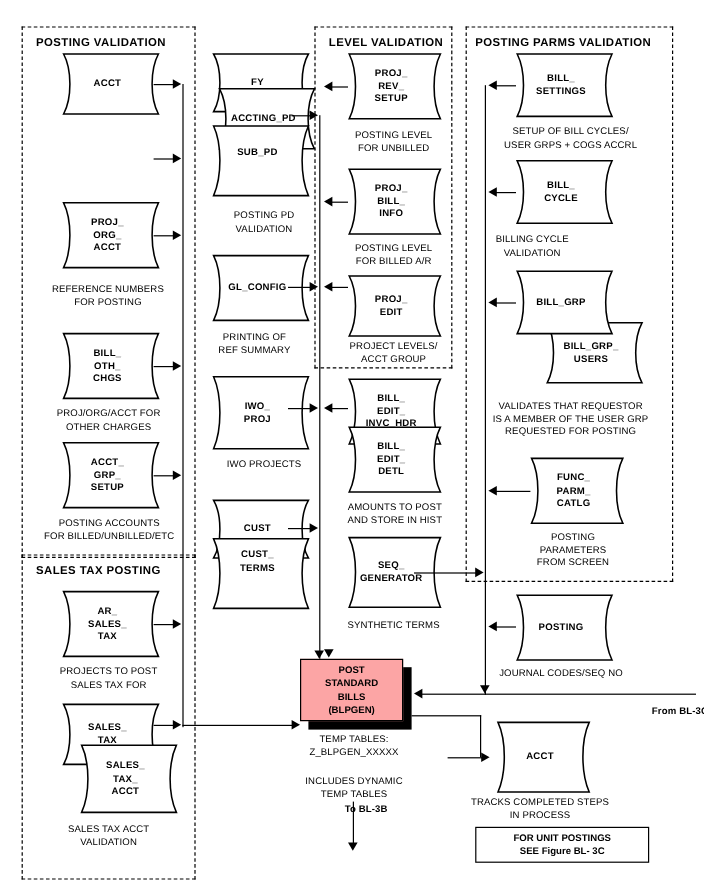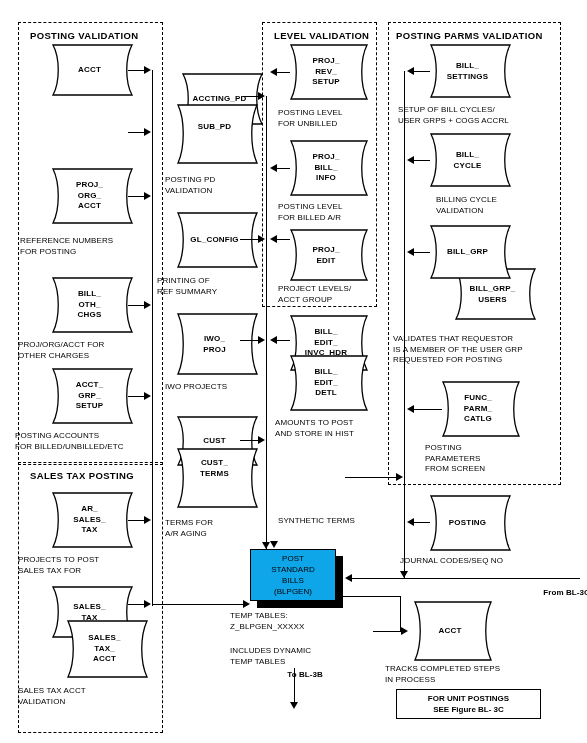--- a/index.html
+++ b/index.html
@@ -46,37 +46,37 @@
     font-weight:bold;
     line-height:10.5px;
     letter-spacing:.2px;
     white-space:pre-line;
     pointer-events:none;
   }
 
   
   .cap{
     position:absolute;
-    text-align:left;
+    text-align:center;
     font-size:8px;
     line-height:10.5px;
     letter-spacing:.1px;
     white-space:pre-line;
   }
   .cap.bold{font-weight:bold;}
   .cap.left{text-align:right;margin-left:22px;}
 
   
   .proc{
     position:absolute;
-    background:#0ea5e9;
+    background:#fca5a5;
     border:1.5px solid #000;
     box-sizing:border-box;
     font-size:8px;
-    font-weight:normal;
+    font-weight:bold;
     line-height:11px;
     text-align:center;
     display:flex;
     align-items:center;
     justify-content:center;
     white-space:pre-line;
     z-index:4;
   }
   .procshadow{
     position:absolute;
@@ -194,20 +194,26 @@
       <path d="M6,1 L85,1 C78,16 78,42 85,57 L6,57 C13,42 13,16 6,1 Z" fill="#fff" stroke="#000" stroke-width="1.3"></path>
     </svg>
     <div class="lbl">SALES_
 TAX_
 ACCT</div>
   </div>
 
   <div class="cap" style="left:18px;top:686px;width:145px;">SALES TAX ACCT
 VALIDATION</div>
 
+  <div class="store" style="left:172px;top:44px;width:85px;height:50px;">
+    <svg viewBox="0 0 85 50" preserveAspectRatio="none">
+      <path d="M6,1 L85,1 C78,13 78,37 85,49 L6,49 C13,37 13,13 6,1 Z" fill="#fff" stroke="#000" stroke-width="1.3"></path>
+    </svg>
+    <div class="lbl">FY</div>
+  </div>
 
   <div class="store" style="left:177px;top:73px;width:85px;height:52px;">
     <svg viewBox="0 0 85 52" preserveAspectRatio="none">
       <path d="M6,1 L85,1 C78,14 78,38 85,51 L6,51 C13,38 13,14 6,1 Z" fill="#fff" stroke="#000" stroke-width="1.3"></path>
     </svg>
     <div class="lbl">ACCTING_PD</div>
   </div>
 
   <div class="store" style="left:172px;top:104px;width:85px;height:60px;">
     <svg viewBox="0 0 85 60" preserveAspectRatio="none">
@@ -247,22 +253,20 @@
   </div>
 
   <div class="store" style="left:172px;top:448px;width:85px;height:60px;">
     <svg viewBox="0 0 85 60" preserveAspectRatio="none">
       <path d="M6,1 L85,1 C78,16 78,43 85,59 L6,59 C13,43 13,16 6,1 Z" fill="#fff" stroke="#000" stroke-width="1.3"></path>
     </svg>
     <div class="lbl" style="top:34%;">CUST_
 TERMS</div>
   </div>
 
-  <div class="cap" style="left:165px;top:518px;width:110px;">TERMS FOR
-A/R AGING</div>
 
   <div class="store" style="left:285px;top:44px;width:82px;height:56px;">
     <svg viewBox="0 0 82 56" preserveAspectRatio="none">
       <path d="M6,1 L82,1 C75,15 75,41 82,55 L6,55 C13,41 13,15 6,1 Z" fill="#fff" stroke="#000" stroke-width="1.3"></path>
     </svg>
     <div class="lbl">PROJ_
 REV_
 SETUP</div>
   </div>
 
@@ -306,20 +310,27 @@
       <path d="M6,1 L82,1 C75,15 75,41 82,55 L6,55 C13,41 13,15 6,1 Z" fill="#fff" stroke="#000" stroke-width="1.3"></path>
     </svg>
     <div class="lbl">BILL_
 EDIT_
 DETL</div>
   </div>
 
   <div class="cap" style="left:275px;top:418px;width:108px;">AMOUNTS TO POST
 AND STORE IN HIST</div>
 
+  <div class="store" style="left:285px;top:447px;width:82px;height:60px;">
+    <svg viewBox="0 0 82 60" preserveAspectRatio="none">
+      <path d="M6,1 L82,1 C75,16 75,43 82,59 L6,59 C13,43 13,16 6,1 Z" fill="#fff" stroke="#000" stroke-width="1.3"></path>
+    </svg>
+    <div class="lbl">SEQ_
+GENERATOR</div>
+  </div>
 
   <div class="cap" style="left:278px;top:516px;width:100px;">SYNTHETIC TERMS</div>
 
   <div class="store" style="left:425px;top:44px;width:85px;height:54px;">
     <svg viewBox="0 0 85 54" preserveAspectRatio="none">
       <path d="M6,1 L85,1 C78,15 78,39 85,53 L6,53 C13,39 13,15 6,1 Z" fill="#fff" stroke="#000" stroke-width="1.3"></path>
     </svg>
     <div class="lbl">BILL_
 SETTINGS</div>
   </div>
@@ -328,21 +339,21 @@
 USER GRPS + COGS ACCRL</div>
 
   <div class="store" style="left:425px;top:133px;width:85px;height:54px;">
     <svg viewBox="0 0 85 54" preserveAspectRatio="none">
       <path d="M6,1 L85,1 C78,15 78,39 85,53 L6,53 C13,39 13,15 6,1 Z" fill="#fff" stroke="#000" stroke-width="1.3"></path>
     </svg>
     <div class="lbl">BILL_
 CYCLE</div>
   </div>
 
-  <div class="cap" style="left:436px;top:195px;width:105px;">BILLING CYCLE
+  <div class="cap" style="left:391px;top:195px;width:105px;">BILLING CYCLE
 VALIDATION</div>
 
   <div class="store" style="left:450px;top:268px;width:85px;height:52px;">
     <svg viewBox="0 0 85 52" preserveAspectRatio="none">
       <path d="M6,1 L85,1 C78,14 78,38 85,51 L6,51 C13,38 13,14 6,1 Z" fill="#fff" stroke="#000" stroke-width="1.3"></path>
     </svg>
     <div class="lbl">BILL_GRP_
 USERS</div>
   </div>
 

